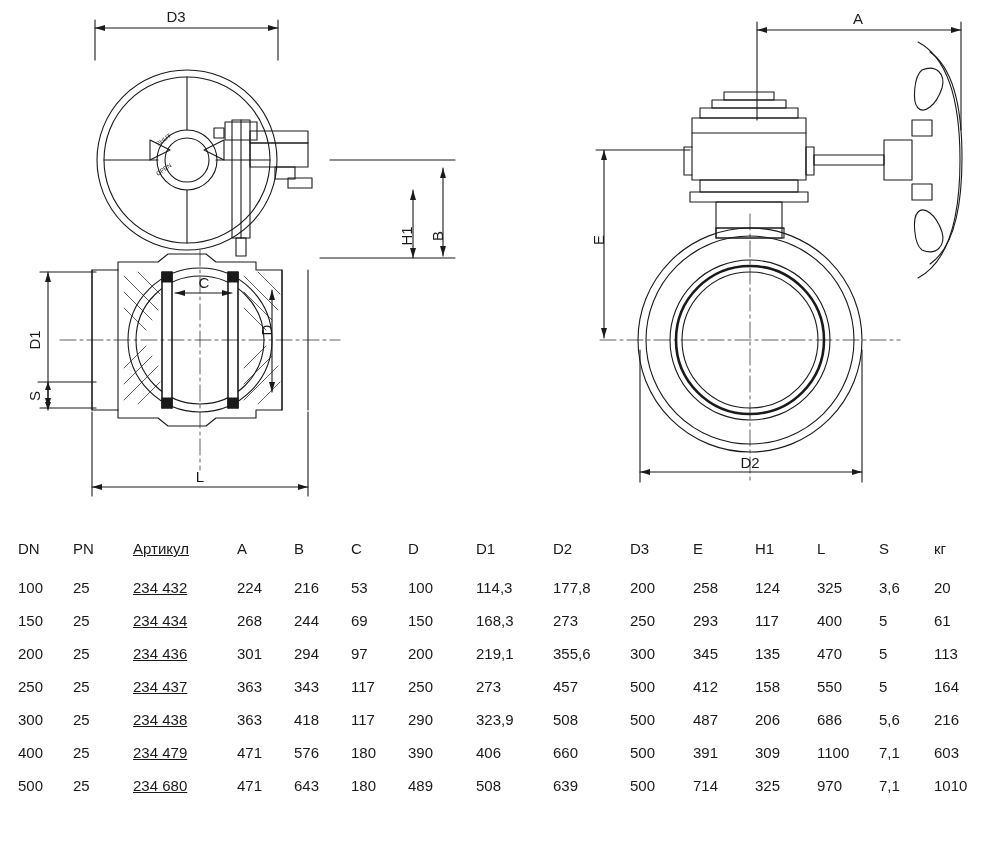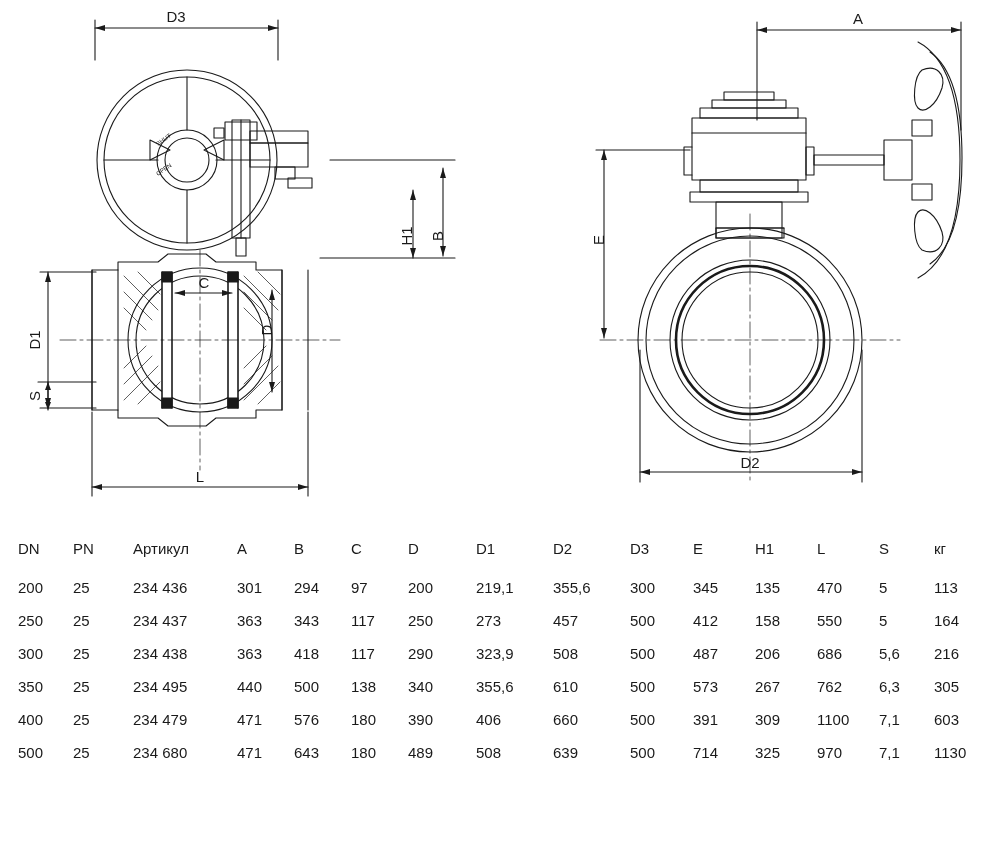--- a/index.html
+++ b/index.html
@@ -7,21 +7,21 @@
   .stage{position:absolute;left:0;top:0;width:996px;height:865px;}
   svg.draw{position:absolute;left:0;top:0;width:996px;height:510px;}
   .dimtxt{font-family:"Liberation Sans",sans-serif;font-size:15px;fill:#1a1a1a;}
   .tiny{font-size:6px;fill:#1a1a1a;}
   
   .spec-table{position:absolute;left:18px;top:532px;width:960px;border-collapse:collapse;}
   .spec-table td,.spec-table th{font-family:"Liberation Sans",sans-serif;font-size:15px;color:#1a1a1a;font-weight:normal;text-align:left;padding:8px 0 8px 0;white-space:nowrap;}
   .spec-table thead td{padding-bottom:14px;}
   .c0{width:55px;}
   .c1{width:60px;}
-  .c2{width:104px;}
+  .c2{width:104px;text-decoration:underline;}
   .c3{width:57px;}
   .c4{width:57px;}
   .c5{width:57px;}
   .c6{width:68px;}
   .c7{width:77px;}
   .c8{width:77px;}
   .c9{width:63px;}
   .c10{width:62px;}
   .c11{width:62px;}
   .c12{width:62px;}
@@ -265,20 +265,54 @@
       <td class="c9">D3</td>
       <td class="c10">E</td>
       <td class="c11">H1</td>
       <td class="c12">L</td>
       <td class="c13">S</td>
       <td class="c14">кг</td>
     </tr>
   </thead>
   <tbody>
         <tr>
+          <td class="c0">100</td>
+          <td class="c1">25</td>
+          <td class="c2">234 432</td>
+          <td class="c3">224</td>
+          <td class="c4">216</td>
+          <td class="c5">53</td>
+          <td class="c6">100</td>
+          <td class="c7">114,3</td>
+          <td class="c8">177,8</td>
+          <td class="c9">200</td>
+          <td class="c10">258</td>
+          <td class="c11">124</td>
+          <td class="c12">325</td>
+          <td class="c13">3,6</td>
+          <td class="c14">20</td>
+        </tr>
+        <tr>
+          <td class="c0">150</td>
+          <td class="c1">25</td>
+          <td class="c2">234 434</td>
+          <td class="c3">268</td>
+          <td class="c4">244</td>
+          <td class="c5">69</td>
+          <td class="c6">150</td>
+          <td class="c7">168,3</td>
+          <td class="c8">273</td>
+          <td class="c9">250</td>
+          <td class="c10">293</td>
+          <td class="c11">117</td>
+          <td class="c12">400</td>
+          <td class="c13">5</td>
+          <td class="c14">61</td>
+        </tr>
+        <tr>
           <td class="c0">200</td>
           <td class="c1">25</td>
           <td class="c2">234 436</td>
           <td class="c3">301</td>
           <td class="c4">294</td>
           <td class="c5">97</td>
           <td class="c6">200</td>
           <td class="c7">219,1</td>
           <td class="c8">355,6</td>
           <td class="c9">300</td>
@@ -316,37 +350,20 @@
           <td class="c7">323,9</td>
           <td class="c8">508</td>
           <td class="c9">500</td>
           <td class="c10">487</td>
           <td class="c11">206</td>
           <td class="c12">686</td>
           <td class="c13">5,6</td>
           <td class="c14">216</td>
         </tr>
         <tr>
-          <td class="c0">350</td>
-          <td class="c1">25</td>
-          <td class="c2">234 495</td>
-          <td class="c3">440</td>
-          <td class="c4">500</td>
-          <td class="c5">138</td>
-          <td class="c6">340</td>
-          <td class="c7">355,6</td>
-          <td class="c8">610</td>
-          <td class="c9">500</td>
-          <td class="c10">573</td>
-          <td class="c11">267</td>
-          <td class="c12">762</td>
-          <td class="c13">6,3</td>
-          <td class="c14">305</td>
-        </tr>
-        <tr>
           <td class="c0">400</td>
           <td class="c1">25</td>
           <td class="c2">234 479</td>
           <td class="c3">471</td>
           <td class="c4">576</td>
           <td class="c5">180</td>
           <td class="c6">390</td>
           <td class="c7">406</td>
           <td class="c8">660</td>
           <td class="c9">500</td>
@@ -364,18 +381,18 @@
           <td class="c4">643</td>
           <td class="c5">180</td>
           <td class="c6">489</td>
           <td class="c7">508</td>
           <td class="c8">639</td>
           <td class="c9">500</td>
           <td class="c10">714</td>
           <td class="c11">325</td>
           <td class="c12">970</td>
           <td class="c13">7,1</td>
-          <td class="c14">1130</td>
+          <td class="c14">1010</td>
         </tr>
       </tbody>
 </table>
 
 </div>
 
 </body></html>

